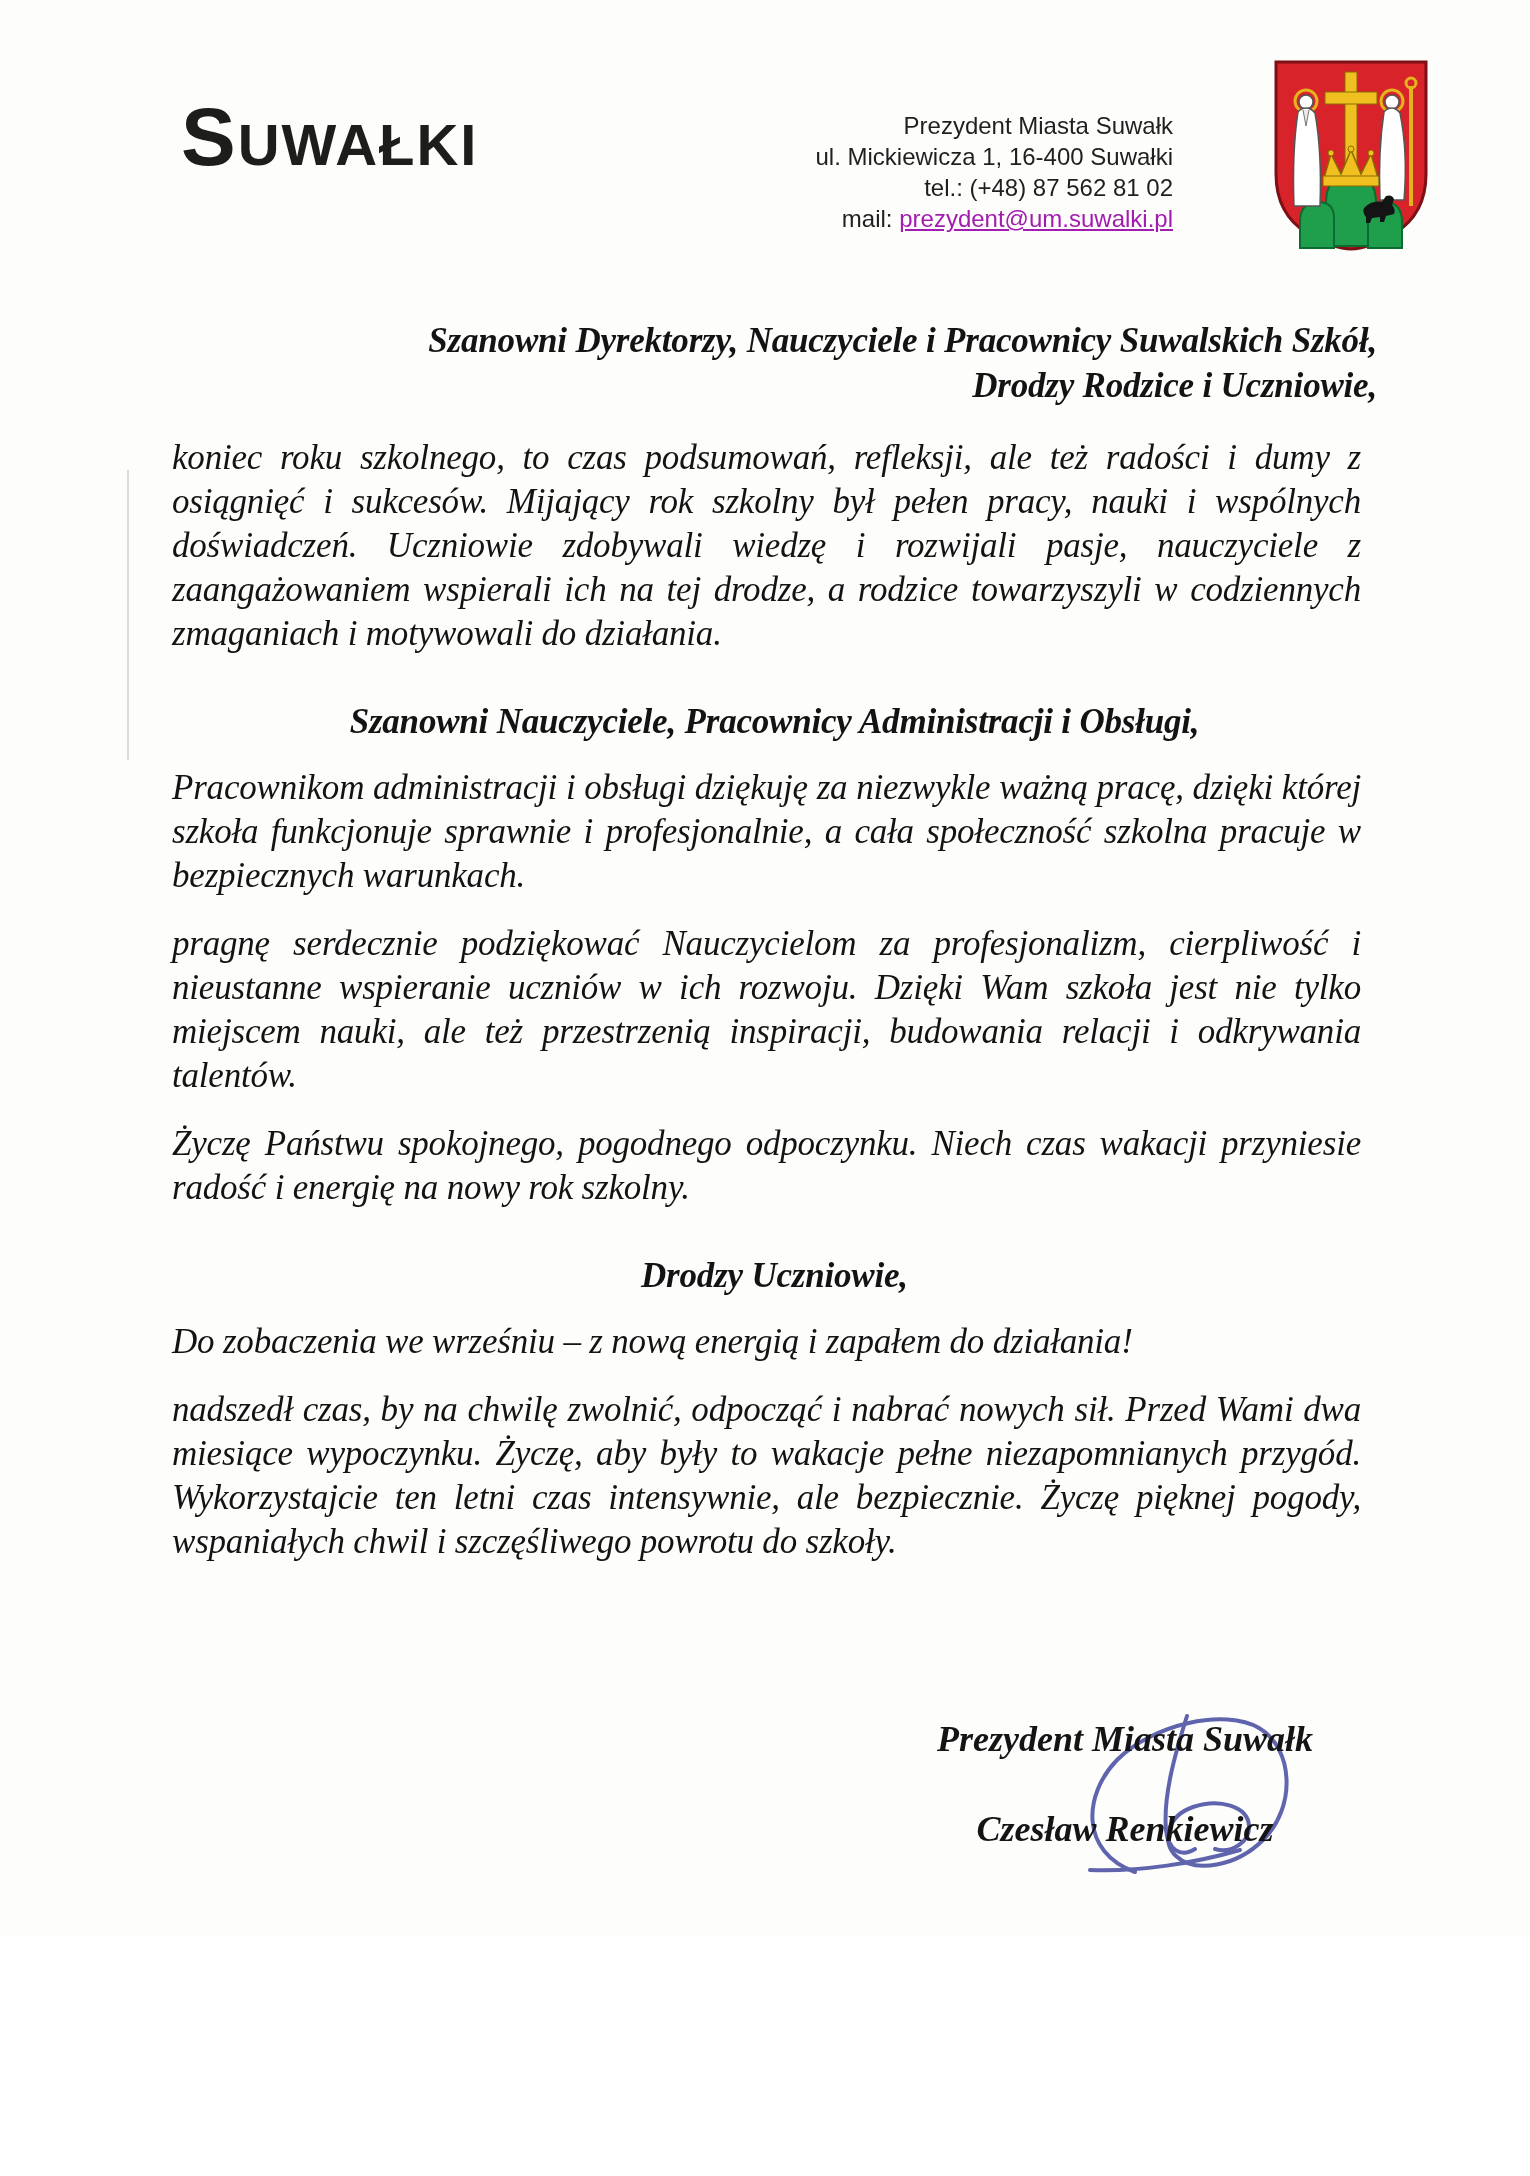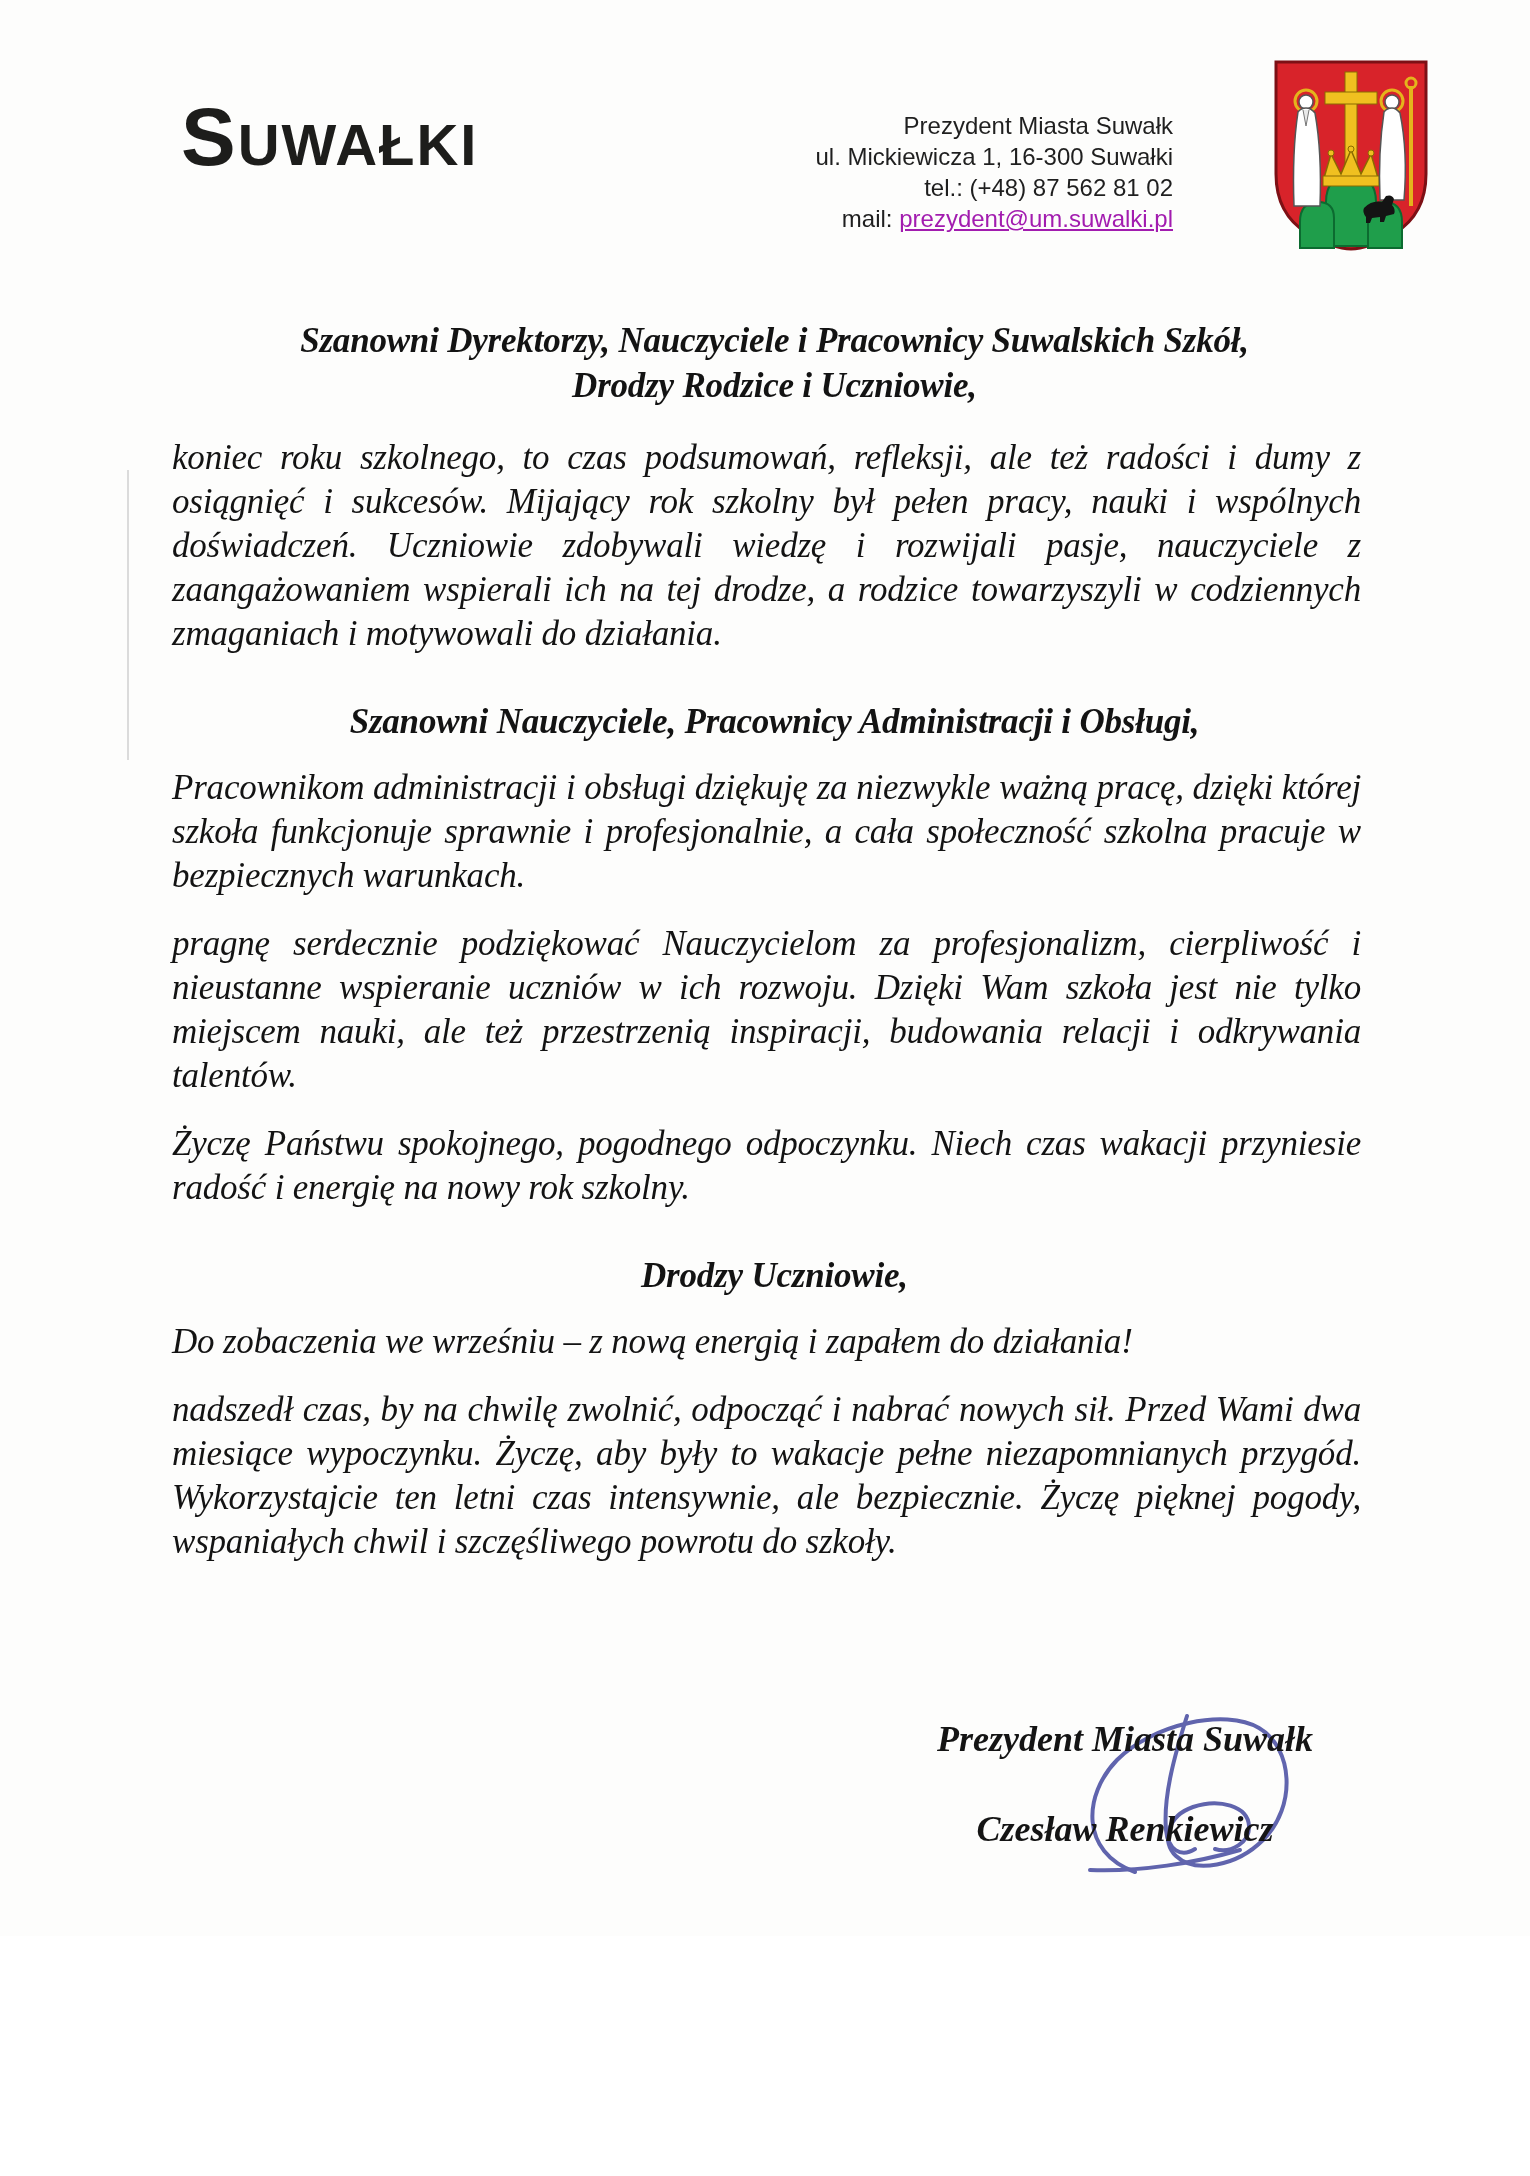--- a/index.html
+++ b/index.html
@@ -24,21 +24,21 @@
   .contact a{ color:#a21caf; text-decoration:underline; }
   .coa{ position:absolute; left:1268px; top:56px; width:166px; height:198px; }
 
   
   .letter{
     position:absolute; left:172px; top:318px; width:1205px;
     font-family:"Liberation Serif", serif; font-style:italic;
     font-size:35px; line-height:44px; letter-spacing:-0.2px;
     color:#131313; text-align:justify;
   }
-  .letter .greet{ font-weight:bold; text-align:center; line-height:45px; }
+  .letter .greet{ font-weight:bold; text-align:right; line-height:45px; }
   .letter p.para{ margin:0 16px 24px 0; }
   .letter .greet-block{ margin-bottom:28px; }
   .letter .section-heading{
     font-weight:bold; text-align:center; margin:44px 0 22px 0;
   }
   .farewell{ margin-top:2px; }
 
   
   .sig-block{
     position:absolute; left:905px; top:1716px; width:440px; text-align:center;
@@ -64,21 +64,21 @@
 </style>
 </head>
 <body>
 
 <div class="page">
 
   <div class="logo">Suwałki</div>
 
   <div class="contact">
     <div>Prezydent Miasta Suwałk</div>
-    <div>ul. Mickiewicza 1, 16-300 Suwałki</div>
+    <div>ul. Mickiewicza 1, 16-400 Suwałki</div>
     <div>tel.: (+48) 87 562 81 02</div>
     <div><span>mail: </span><a href="#">prezydent@um.suwalki.pl</a></div>
   </div>
 
   <svg class="coa" viewBox="0 0 166 198">
     <path d="M8,6 H158 V118 Q158,158 127,177 Q100,193 83,193 Q66,193 39,177 Q8,158 8,118 Z" fill="#d8232a" stroke="#7d1015" stroke-width="3"></path>
 
     <rect x="77" y="16" width="12" height="100" fill="#f0c020" stroke="#8a6a00"></rect>
     <rect x="57" y="36" width="52" height="12" fill="#f0c020" stroke="#8a6a00"></rect>
 

